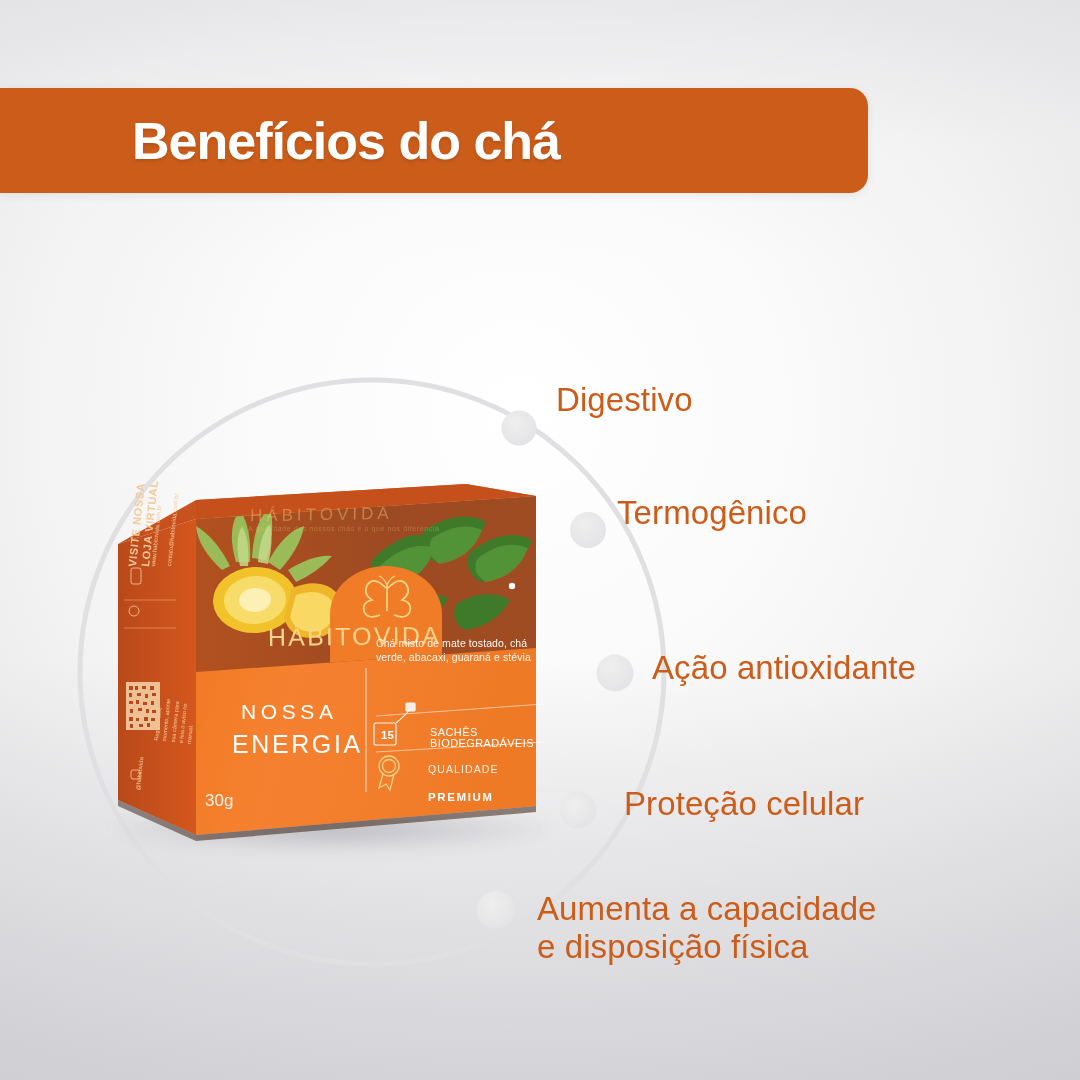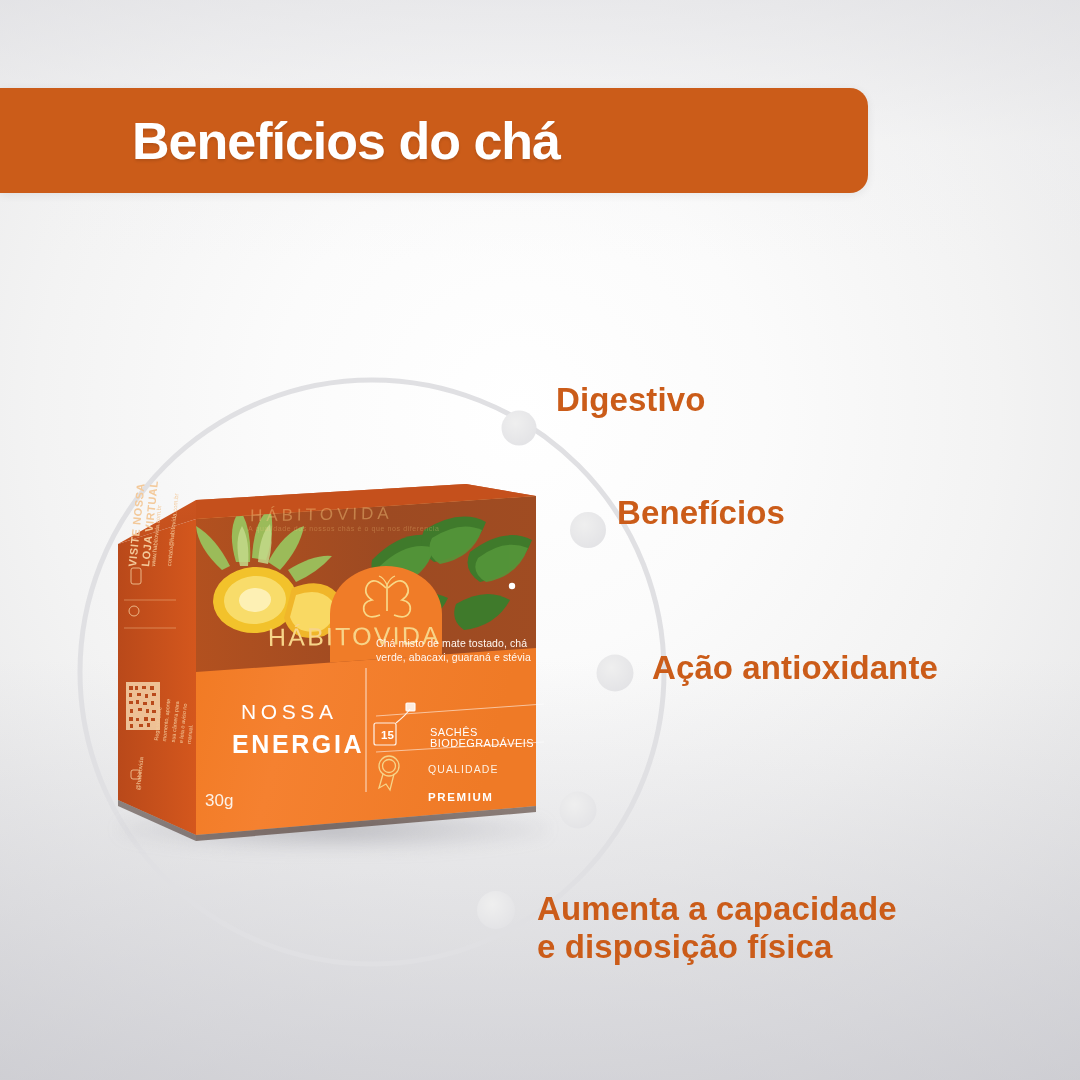--- a/index.html
+++ b/index.html
@@ -45,41 +45,41 @@
   }
 
   
   .arc-layer{position:absolute;left:0;top:0;width:1080px;height:1080px;pointer-events:none;}
 
   
   .benefit{
     position:absolute;
     color:#cb5c19;
     font-size:33px;
-    font-weight:700;
+    font-weight:400;
     letter-spacing:.1px;
     white-space:nowrap;
     line-height:1.12;
   }
   .benefit.multi{white-space:normal;line-height:1.16;}
   .pbox-svg{position:absolute;left:0;top:0;}
   .prod-shadow{
     position:absolute;left:118px;top:806px;width:430px;height:46px;
     background:radial-gradient(ellipse at 50% 50%, rgba(120,120,130,.40) 0%, rgba(140,140,150,.18) 48%, rgba(255,255,255,0) 78%);
     filter:blur(7px);
   }
 
   
   .ov{position:absolute;color:#ffffff;white-space:nowrap;}
   .brand{
     left:268px;top:622px;font-size:25px;letter-spacing:2.2px;color:#f7d489;
     font-weight:400;transform:rotate(-0.6deg);
   }
   .blend-label{left:241px;top:700px;font-size:21px;letter-spacing:4.6px;font-weight:400;}
-  .energia-label{left:232px;top:730px;font-size:25px;letter-spacing:2.6px;font-weight:700;}
+  .energia-label{left:232px;top:730px;font-size:25px;letter-spacing:2.6px;font-weight:400;}
   .grams{left:205px;top:791px;font-size:17px;font-weight:400;color:#fdf2e8;}
   .desc{
     left:376px;top:637px;width:168px;font-size:10.5px;line-height:1.32;
     white-space:normal;color:#fff8f1;letter-spacing:.1px;
   }
   .sachets-a{left:430px;top:726px;font-size:11px;letter-spacing:.4px;}
   .sachets-b{left:430px;top:737px;font-size:11px;letter-spacing:.4px;}
   .sachet-num{left:381px;top:729px;font-size:11.5px;font-weight:700;}
   .qual-a{left:428px;top:763px;font-size:10.5px;letter-spacing:1.1px;color:#fdf0e2;}
   .qual-b{left:428px;top:776px;font-size:11.5px;letter-spacing:1.6px;font-weight:700;margin-top:15px;}
@@ -291,23 +291,24 @@
 
   <div class="side-txt side-visit1">VISITE NOSSA</div>
   <div class="side-txt side-visit2">LOJA VIRTUAL</div>
   <div class="side-txt side-site">www.habitovida.com.br</div>
   <div class="side-txt side-mail">contato@habitovida.com.br</div>
   <div class="side-txt side-note">Registre esse momento, aponte sua câmera para e leia o aviso no manual.</div>
   <div class="side-txt side-ig">@habitovida</div>
 
   <div class="benefit" style="left:556px;top:382px;">Digestivo</div>
 
-  <div class="benefit" style="left:617px;top:495px;">Benefícios</div>
+  <div class="benefit" style="left:617px;top:495px;">Termogênico</div>
 
   <div class="benefit" style="left:652px;top:650px;">Ação antioxidante</div>
 
+  <div class="benefit" style="left:624px;top:786px;">Proteção celular</div>
 
   <div class="benefit multi" style="left:537px;top:890px;width:430px;">
     <div>Aumenta a capacidade</div>
     <div>e disposição física</div>
   </div>
 
 </div>
 
 </body></html>

